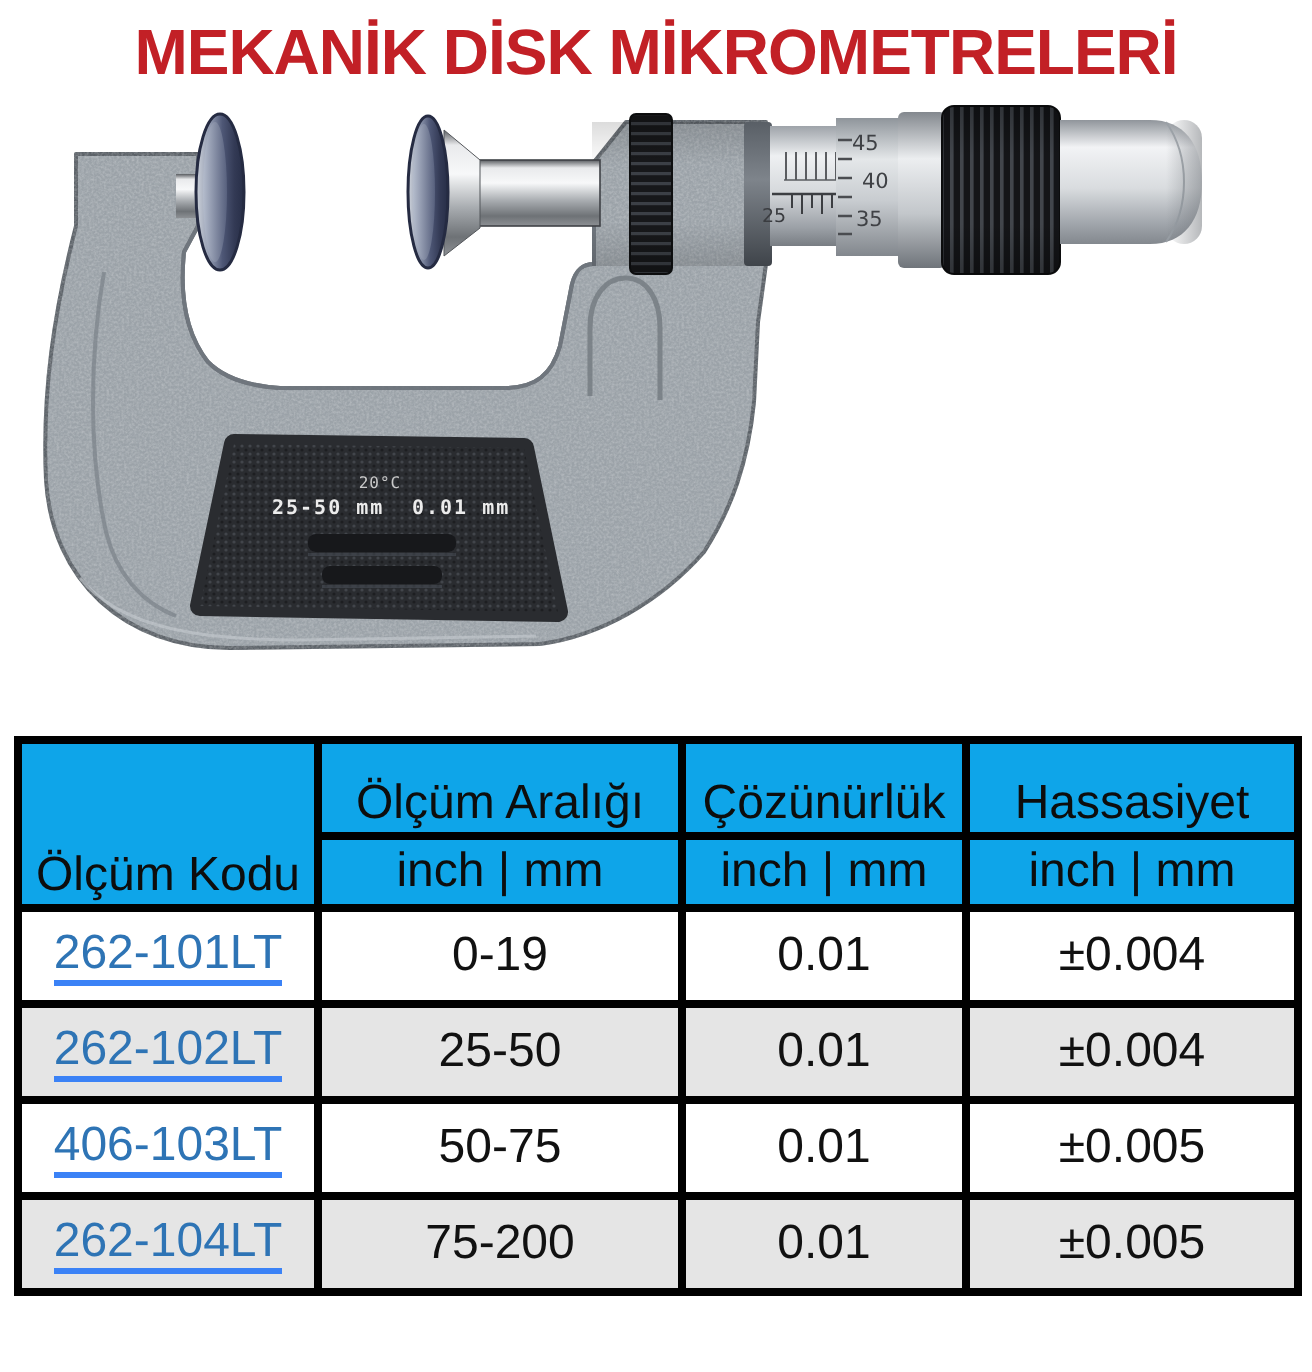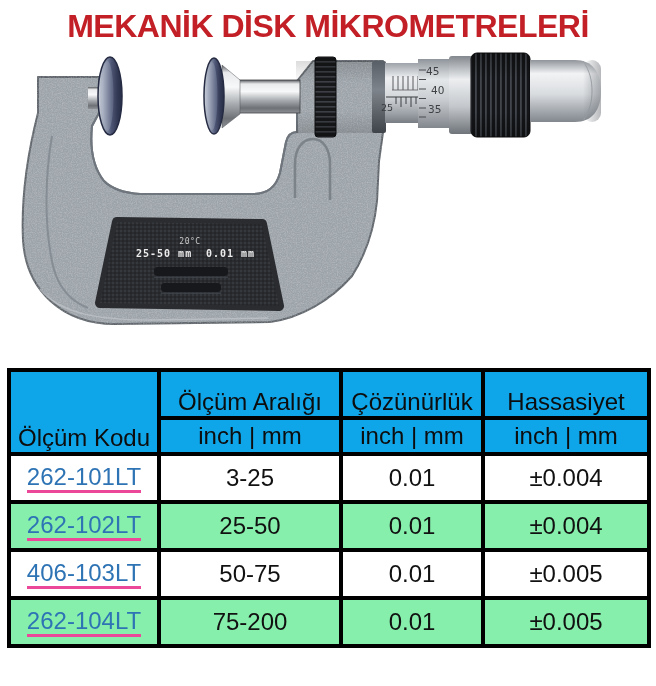--- a/index.html
+++ b/index.html
@@ -14,23 +14,23 @@
 
   table.spec{border-collapse:collapse;table-layout:fixed;width:640px;
              margin:10px 0 0 7px;font-size:24px;color:#111;}
   table.spec th, table.spec td{border:4px solid #000;text-align:center;
              padding:0 4px;overflow:hidden;}
   thead th{background:#0ea5e9;font-weight:normal;color:#0d0d0d;}
   th.h-product{vertical-align:bottom;padding-bottom:7px;}
   th.h-title{height:44px;vertical-align:bottom;padding-bottom:3px;border-bottom-width:2px;}
   th.h-unit{height:32px;border-top-width:2px;vertical-align:middle;}
   tbody td{height:44px;vertical-align:middle;font-weight:normal;}
-  tbody tr.alt{background:#86efac;}
+  tbody tr.alt{background:#e5e5e5;}
   .code-link{color:#2e74b5;text-decoration:none;display:inline-block;
-             border-bottom:3px solid #ec4899;padding-bottom:1px;line-height:1.05;
+             border-bottom:3px solid #3b82f6;padding-bottom:1px;line-height:1.05;
              cursor:pointer;}
 </style>
 </head>
 <body>
 
 <div class="page">
 
   <h1 class="title">MEKANİK DİSK MİKROMETRELERİ</h1>
 
   <div class="figure-wrap">
@@ -226,21 +226,21 @@
       <tr>
         <th class="h-unit">inch | mm</th>
         <th class="h-unit">inch | mm</th>
         <th class="h-unit">inch | mm</th>
       </tr>
     </thead>
     <tbody>
       <tr>
         <td>
           <a class="code-link">262-101LT</a></td>
-        <td>3-25</td>
+        <td>0-19</td>
         <td>0.01</td>
         <td>±0.004</td>
       </tr>
       <tr class="alt">
         <td>
           <a class="code-link">262-102LT</a></td>
         <td>25-50</td>
         <td>0.01</td>
         <td>±0.004</td>
       </tr>

